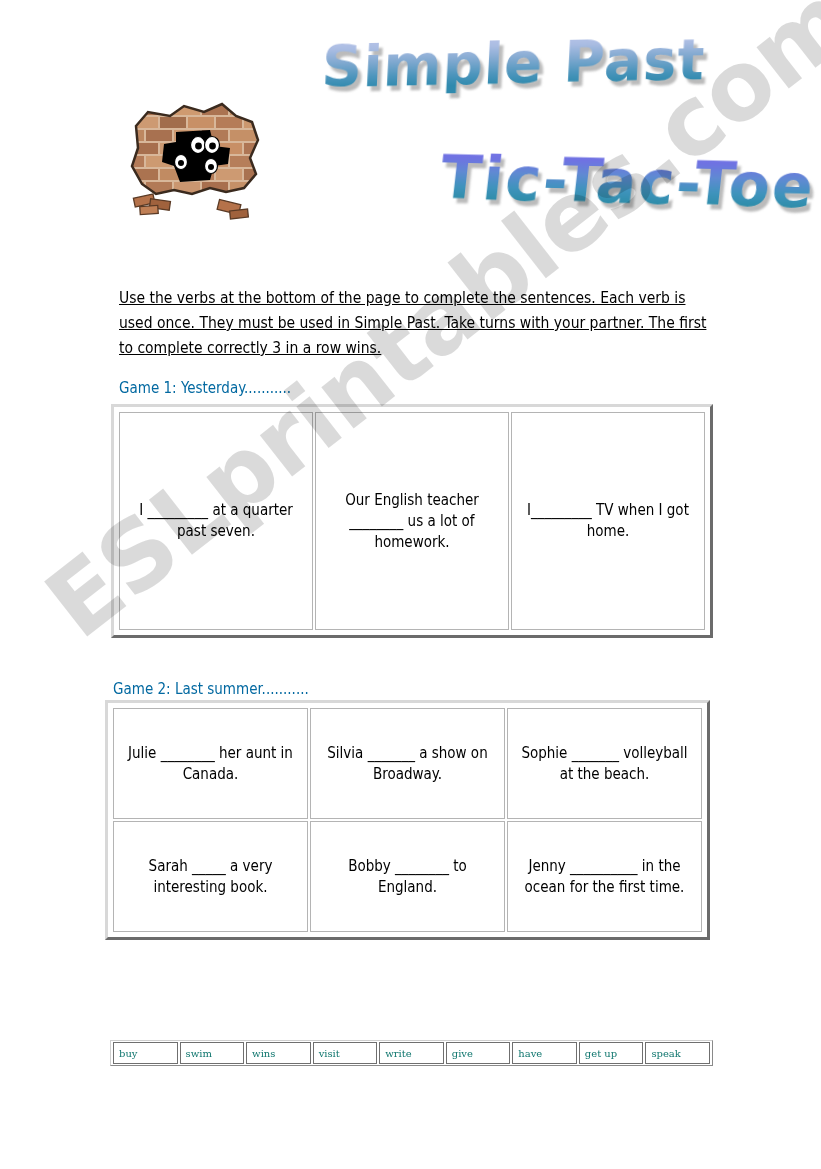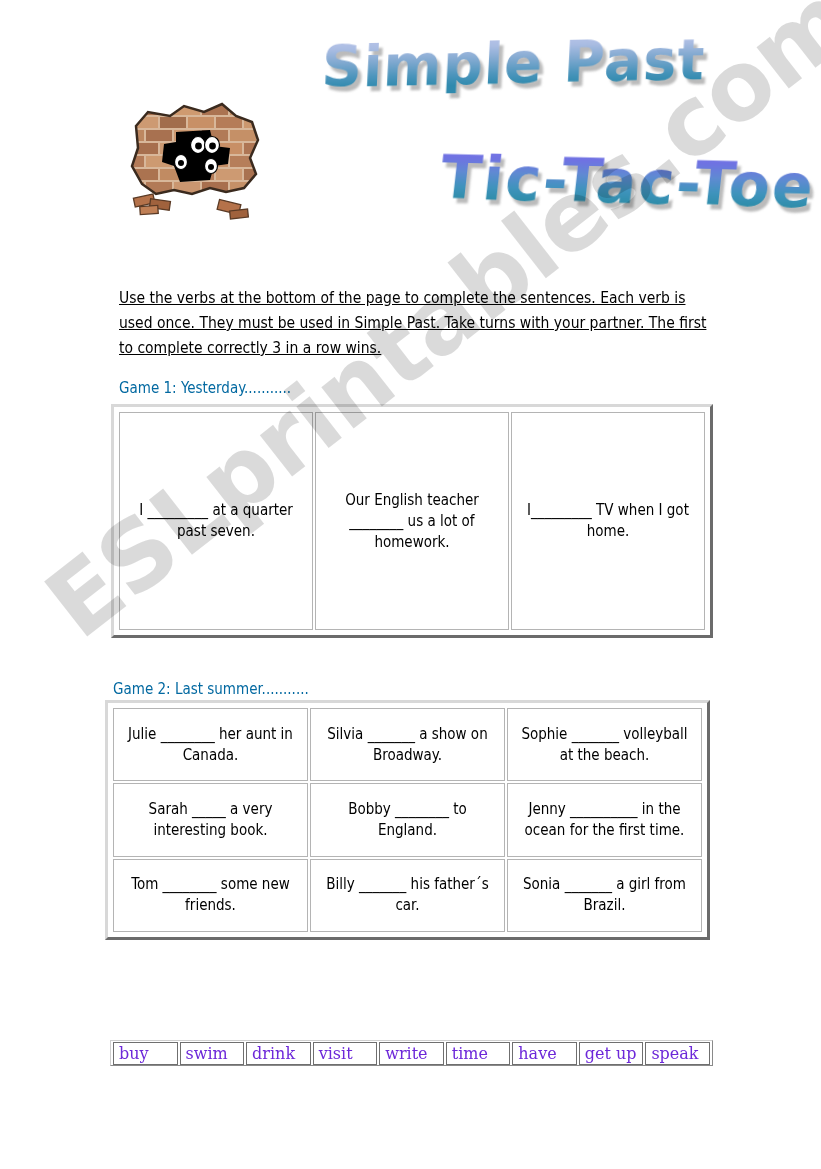--- a/index.html
+++ b/index.html
@@ -185,22 +185,22 @@
     width: 100%;
     height: 100%;
     border-collapse: separate;
     border-spacing: 2px 1px;
     table-layout: fixed;
   }
   .verb-cell {
     border: 1px solid #6f6f6f;
     background: #ffffff;
     font-family: "DejaVu Serif", "Liberation Serif", serif;
-    font-size: 16px;
-    color: #6d28d9;
+    font-size: 10px;
+    color: #0f766e;
     text-align: left;
     padding: 1px 5px;
     vertical-align: middle;
     white-space: nowrap;
   }
 </style>
 </head>
 <body>
 
 <div id="watermark">
@@ -329,39 +329,34 @@
         <tr>
           <td class="grid-cell">Julie ________ her aunt in Canada.</td>
           <td class="grid-cell">Silvia _______ a show on Broadway.</td>
           <td class="grid-cell">Sophie _______ volleyball at the beach.</td>
         </tr>
         <tr>
           <td class="grid-cell">Sarah _____ a very interesting book.</td>
           <td class="grid-cell">Bobby ________ to England.</td>
           <td class="grid-cell">Jenny __________ in the ocean for the first time.</td>
         </tr>
-        <tr>
-          <td class="grid-cell">Tom ________ some new friends.</td>
-          <td class="grid-cell">Billy _______ his father´s car.</td>
-          <td class="grid-cell">Sonia _______ a girl from Brazil.</td>
-        </tr>
       </tbody>
     </table>
   </div>
 
   <div id="verb-bank-frame">
     <table id="verb-bank-table">
       <tbody>
         <tr>
           <td class="verb-cell">buy</td>
           <td class="verb-cell">swim</td>
-          <td class="verb-cell">drink</td>
+          <td class="verb-cell">wins</td>
           <td class="verb-cell">visit</td>
           <td class="verb-cell">write</td>
-          <td class="verb-cell">time</td>
+          <td class="verb-cell">give</td>
           <td class="verb-cell">have</td>
           <td class="verb-cell">get up</td>
           <td class="verb-cell">speak</td>
         </tr>
       </tbody>
     </table>
   </div>
 
 </div>
 

